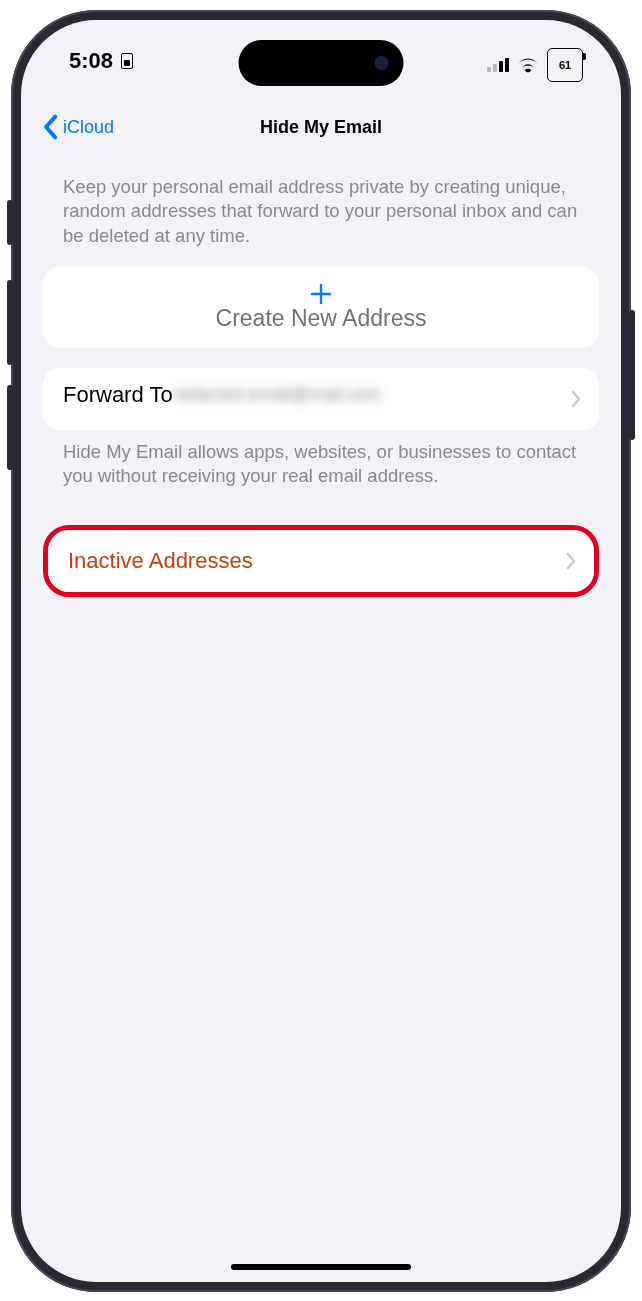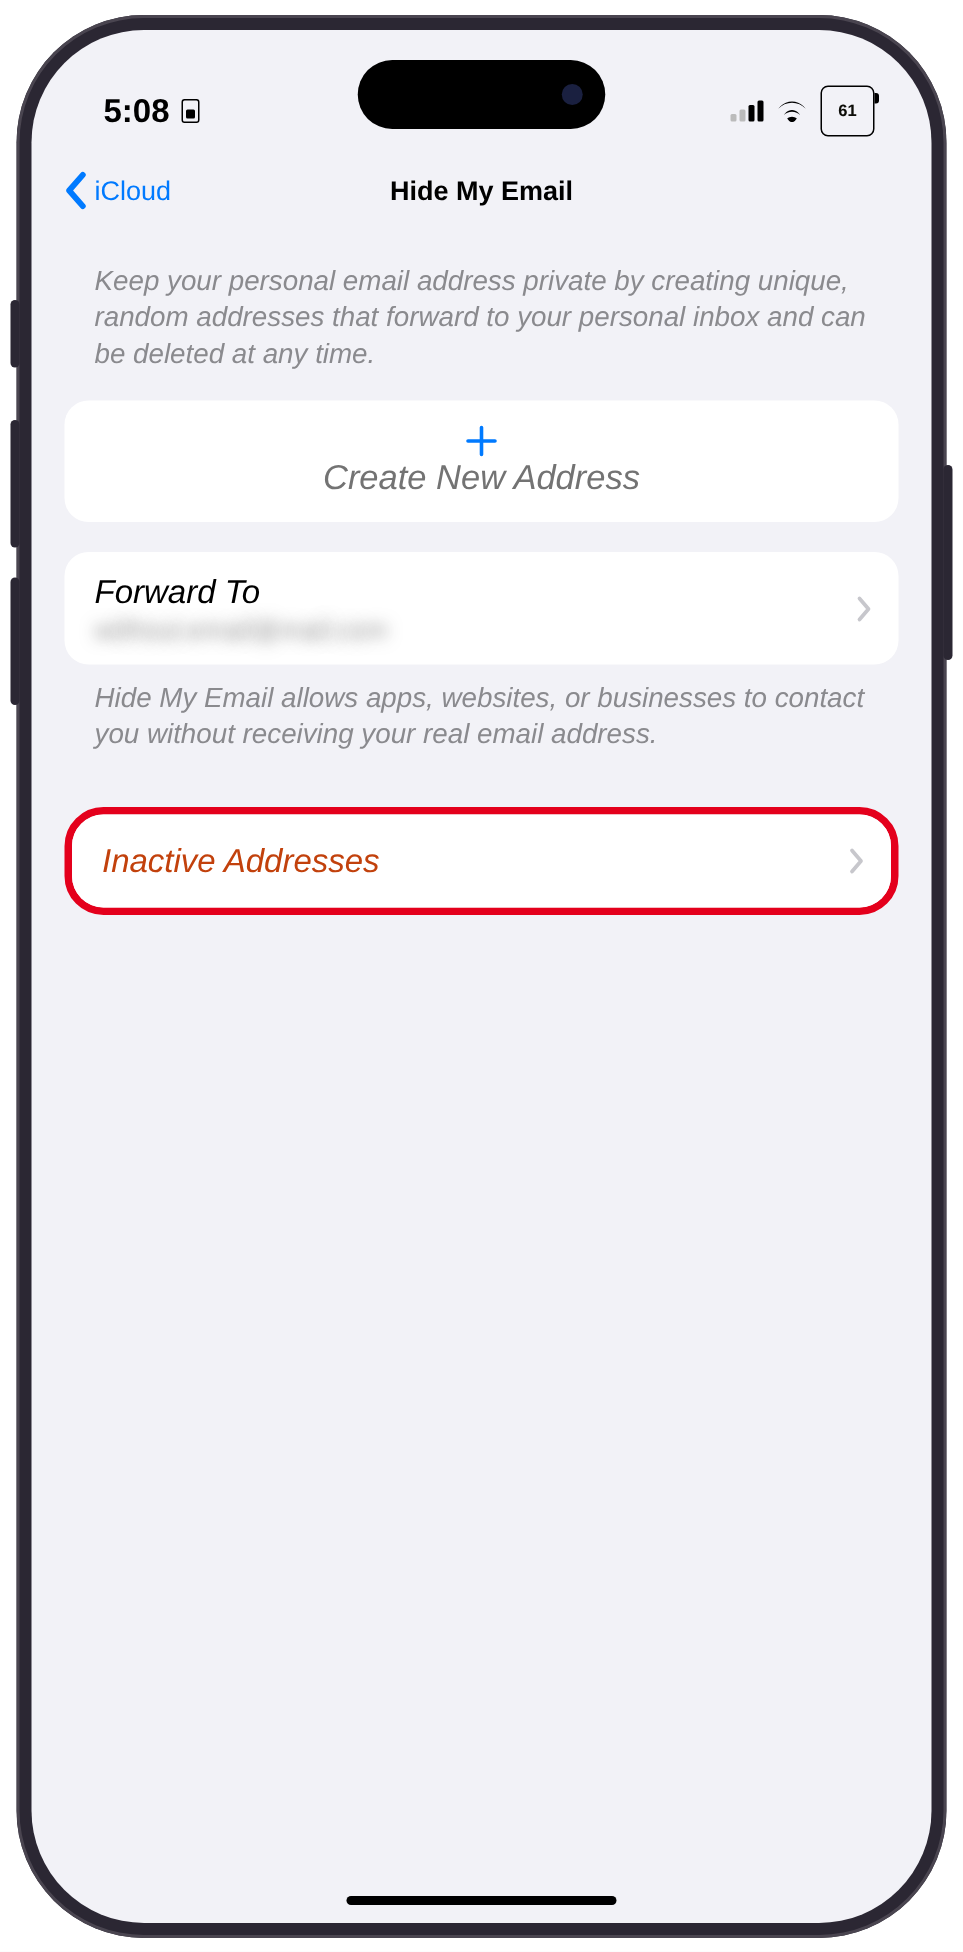--- a/index.html
+++ b/index.html
@@ -62,21 +62,21 @@
       transform: translateY(-50%);
       width: 14px;
       height: 14px;
       background: #1a2040;
       border-radius: 50%;
     }
     .status-bar {
       height: 80px;
       display: flex;
       justify-content: space-between;
-      align-items: center;
+      align-items: flex-start;
       padding: 28px 38px 0 48px;
       font-size: 22px;
       font-weight: 600;
       color: #000;
     }
     .status-left {
       display: flex;
       align-items: center;
       gap: 6px;
     }
@@ -131,21 +131,20 @@
     .nav-title {
       position: absolute;
       left: 50%;
       transform: translateX(-50%);
       font-size: 18px;
       font-weight: 600;
       color: #000;
     }
     .content {
       padding: 20px 22px;
-      font-style: italic;
     }
     .desc-text {
       font-size: 18.5px;
       line-height: 1.35;
       color: #8a8a8e;
       padding: 0 20px 18px 20px;
     }
     .cell-group {
       background: #fff;
       border-radius: 16px;
@@ -157,21 +156,21 @@
       min-height: 62px;
       position: relative;
     }
     .cell.create {
       color: #737373;
       font-size: 23px;
       flex-direction: column;
     }
     .plus-icon svg { width: 22px; height: 22px; display:block; }
     .cell.forward {
-      flex-direction: column;
+      flex-direction: row;
       align-items: flex-start;
       padding: 14px 20px 12px 20px;
     }
     .forward-label {
       font-size: 22px;
       color: #000;
     }
     .forward-value {
       font-size: 18px;
       color: transparent;
@@ -284,21 +283,21 @@
           </span>
           <span>Create New Address</span>
         </div>
       </div>
 
       <div style="height:20px"></div>
 
       <div class="cell-group">
         <div class="cell forward">
           <span class="forward-label">Forward To</span>
-          <span class="forward-value">without.email@mail.com</span>
+          <span class="forward-value">redacted.email@mail.com</span>
           <span class="chevron-right">
             <svg viewBox="0 0 10 18">
                 <path fill="none" stroke="#c7c7cc" stroke-width="2.5" stroke-linecap="round" stroke-linejoin="round" d="M2 2 L8 9 L2 16"></path>
               </svg>
           </span>
         </div>
       </div>
 
       <div class="footer-text">Hide My Email allows apps, websites, or businesses to contact you without receiving your real email address.</div>
 

